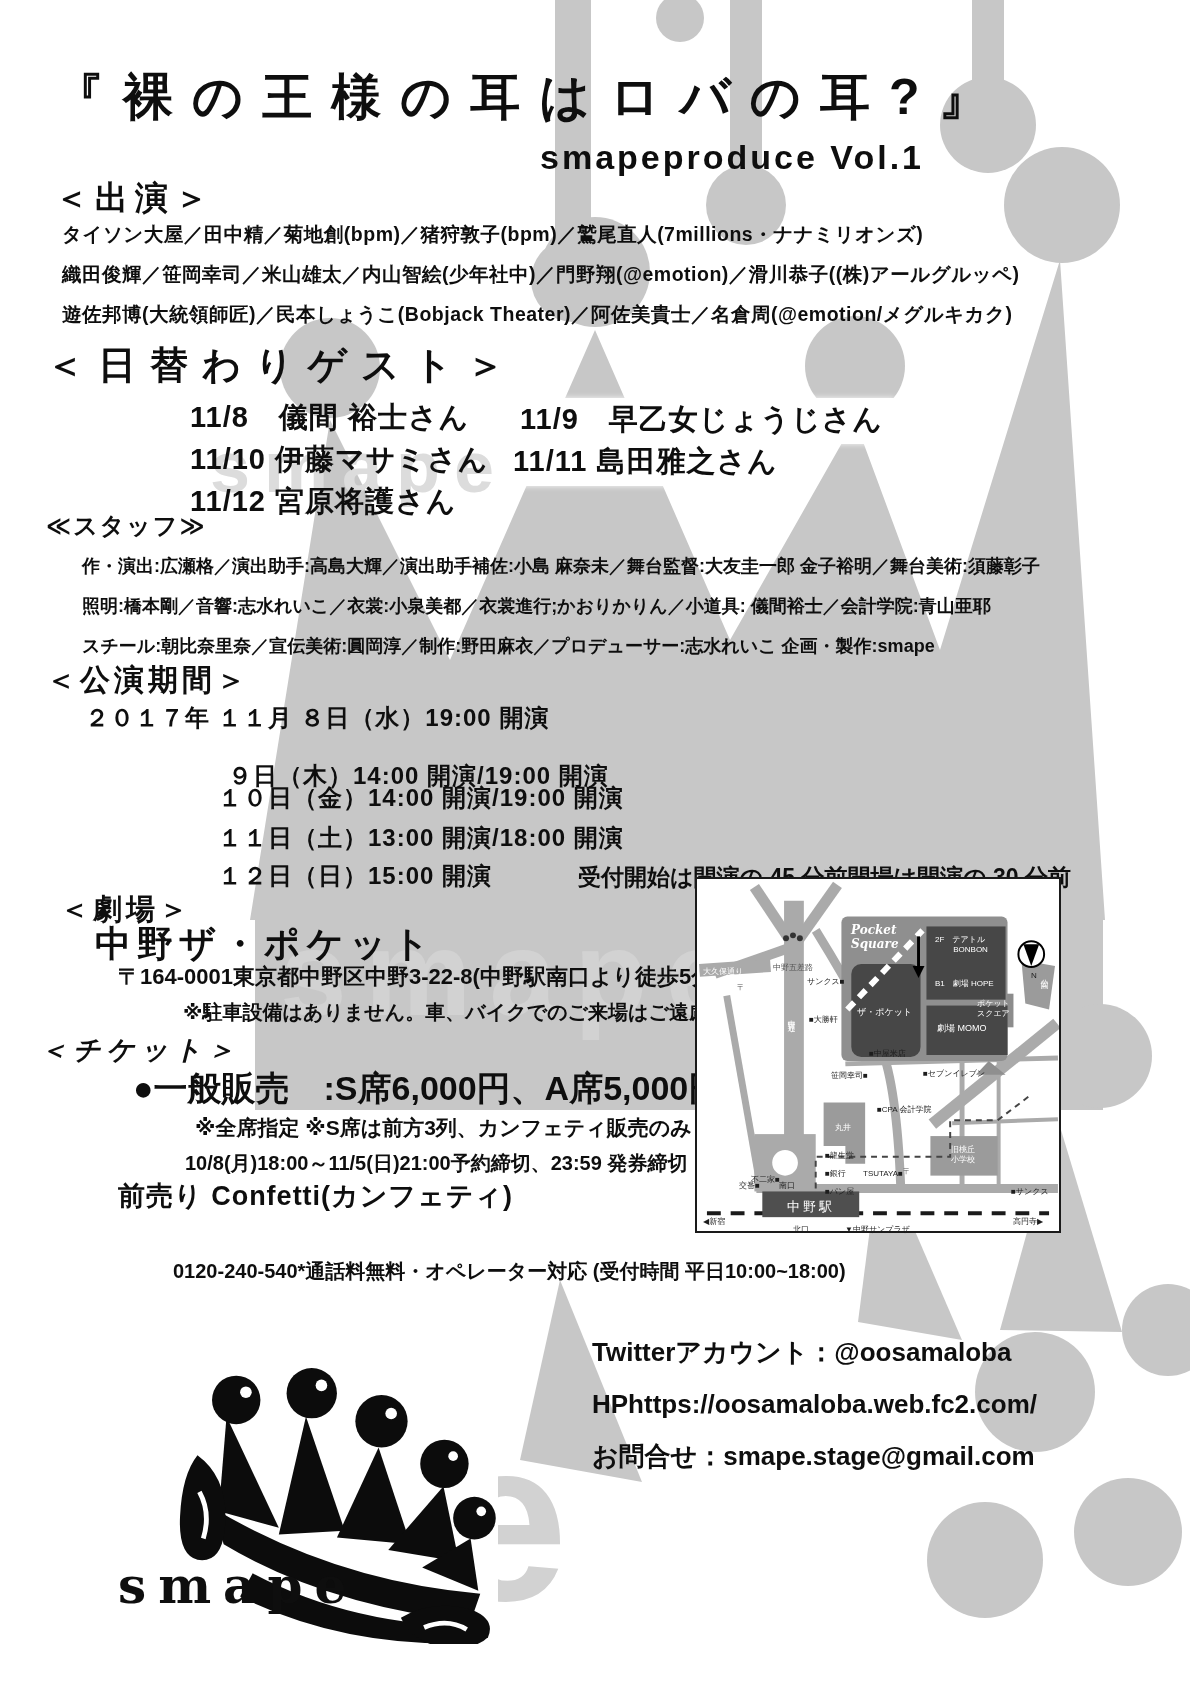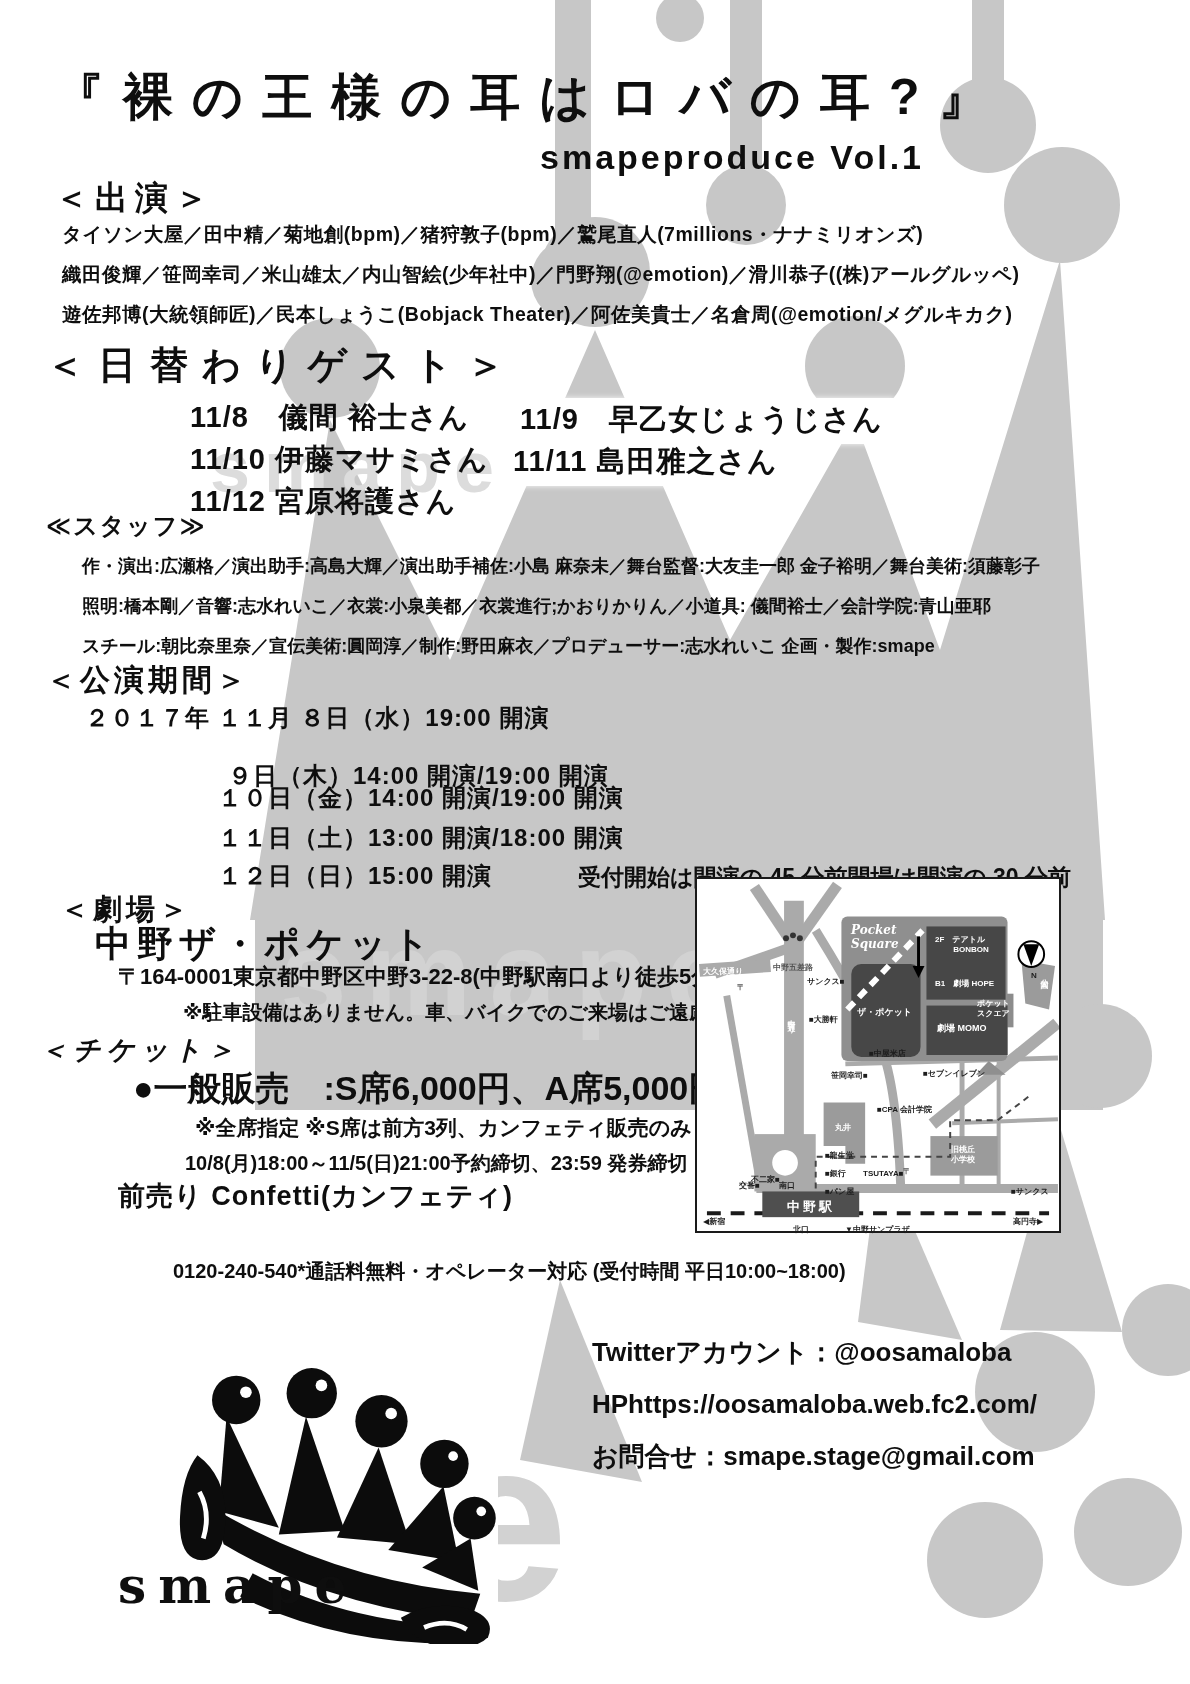--- a/index.html
+++ b/index.html
@@ -33,21 +33,21 @@
   .t-note1{left:195px;top:1114px;font-size:21px;font-weight:900}
   .t-note2{left:185px;top:1150px;font-size:20px;font-weight:900}
   .advance{left:118px;top:1178px;font-size:27px;font-weight:900;letter-spacing:1px}
   .url{left:183px;top:1218px;font-size:26px;font-weight:900;letter-spacing:1px;text-decoration:underline;text-underline-offset:6px;color:#0e0e0e}
   .phone{left:173px;top:1258px;font-size:20px;font-weight:900}
   .contact{position:absolute;left:592px;top:1326px}
   .contact>div{font-size:26px;font-weight:900;line-height:52px;white-space:nowrap}
   
   .map-box{position:absolute;left:695px;top:877px;width:366px;height:356px;background:#fff;border:2px solid #1a1a1a}
   .map-labels{position:absolute;inset:0}
-  .map-label{position:absolute;font-size:8px;line-height:1.2;white-space:pre;color:#1d1d1d;font-weight:bold}
+  .map-label{position:absolute;font-size:8px;line-height:1.2;white-space:pre;color:#1d1d1d;font-weight:normal}
   .map-label.wt{color:#fff}
   .map-label.gray{color:#555}
   .map-label.vert{writing-mode:vertical-rl;letter-spacing:2px}
   .map-label.script{font-family:"DejaVu Serif",serif;font-style:italic;color:#fff;font-size:12px;font-weight:bold}
   .map-label.station{color:#fff;font-size:13px;letter-spacing:3px}
   .map-label.b{font-size:9px}
   
   .logo-bg{position:absolute;left:168px;top:1356px;width:330px;height:290px;background:#fff}
   .logo-crown{position:absolute;left:170px;top:1368px}
   .logo-text{position:absolute;left:118px;top:1556px;font-family:"DejaVu Serif","Liberation Serif",serif;font-size:50px;font-weight:bold;letter-spacing:12px}

